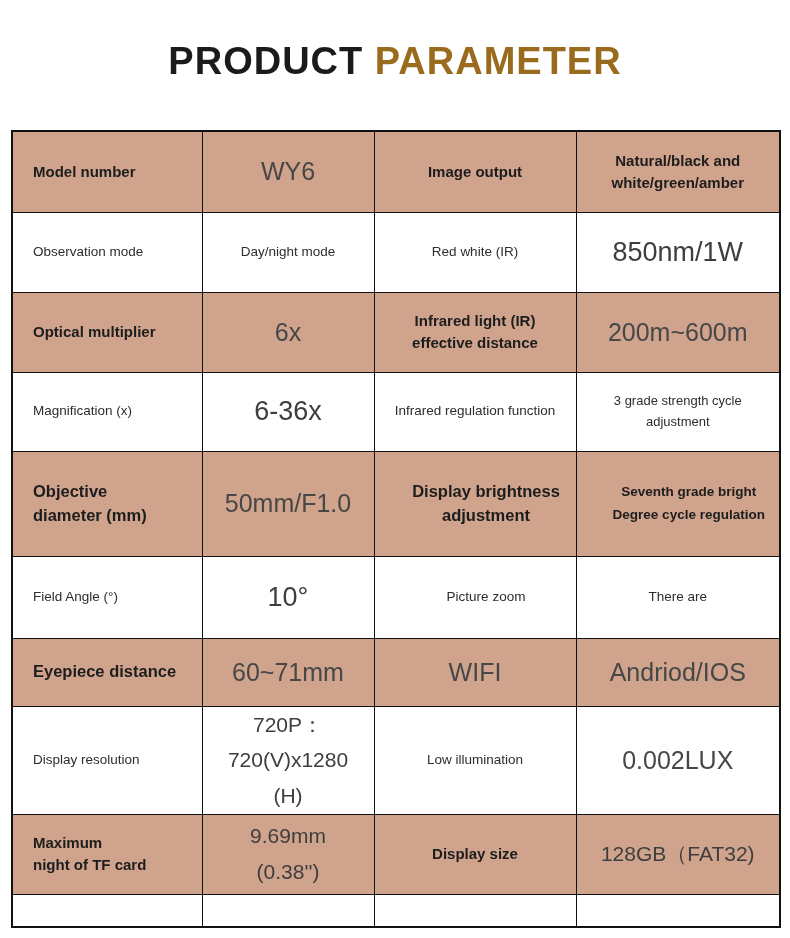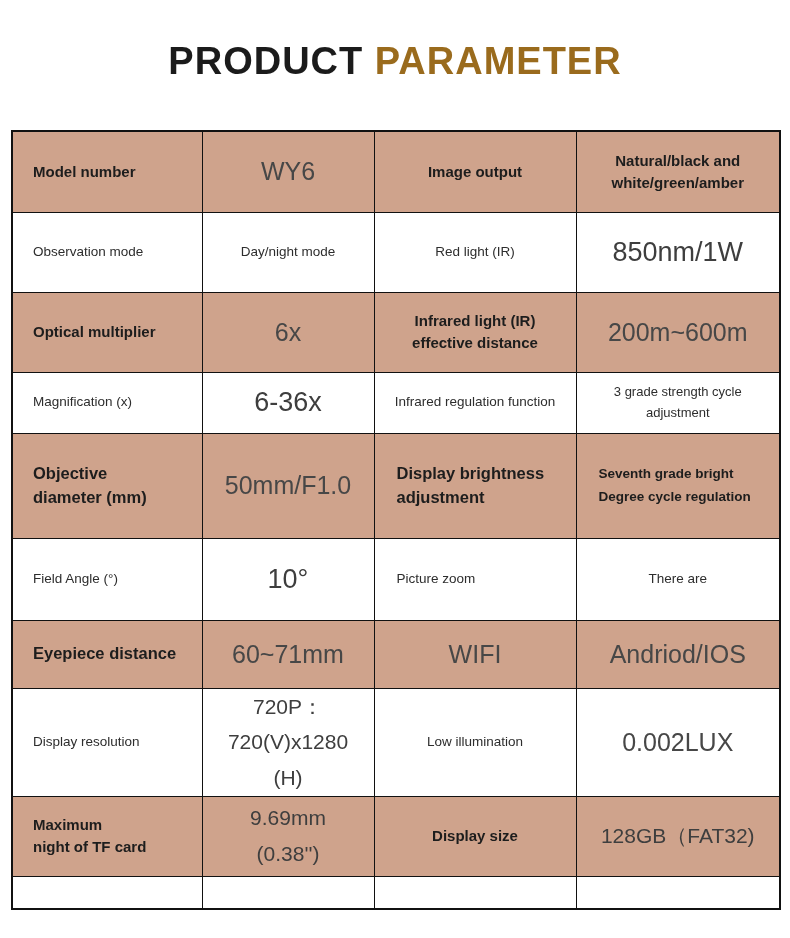--- a/index.html
+++ b/index.html
@@ -39,21 +39,21 @@
     vertical-align: middle;
     text-align: center;
     white-space: pre-line;
     padding: 0;
     overflow: hidden;
   }
   tr.tan { background: var(--tan); }
   tr.white { background: #ffffff; }
 
   .a-l { text-align: left; padding-left: 20px; }
-  .a-l3 { text-align: left; padding-left: 22px; }
+  .a-l3 { text-align: center; padding-left: 22px; }
 
   .s-lb  { font-weight: bold; font-size: 15px;   color: #1d1d1d; line-height: 1.45; }
   .s-lbg { font-weight: bold; font-size: 16.5px; color: #1d1d1d; line-height: 1.45; }
   .s-lbs { font-weight: bold; font-size: 13.5px; color: #1d1d1d; line-height: 1.7; }
   .s-lr  { font-weight: 400;  font-size: 13.5px; color: #2d2d2d; line-height: 1.5; }
   .s-lr2 { font-weight: 400;  font-size: 13px;   color: #2d2d2d; line-height: 1.6; }
   .s-vxl { font-weight: 300;  font-size: 27px;   color: #3e3e3e; }
   .s-vlg { font-weight: 300;  font-size: 25px;   color: #474747; }
   .s-vmd { font-weight: 300;  font-size: 21px;   color: #3e3e3e; line-height: 1.7; }
 </style>
@@ -75,31 +75,31 @@
     <tr class="tan" style="height:81px">
       <td class="a-l s-lb">Model number</td>
       <td class="s-vlg">WY6</td>
       <td class="s-lb">Image output</td>
       <td class="s-lb">Natural/black and
 white/green/amber</td>
     </tr>
     <tr class="white" style="height:80px">
       <td class="a-l s-lr">Observation mode</td>
       <td class="s-lr">Day/night mode</td>
-      <td class="s-lr">Red light (IR)</td>
+      <td class="s-lr">Red white (IR)</td>
       <td class="s-vxl">850nm/1W</td>
     </tr>
     <tr class="tan" style="height:80px">
       <td class="a-l s-lb">Optical multiplier</td>
       <td class="s-vlg">6x</td>
       <td class="s-lb">Infrared light (IR)
 effective distance</td>
       <td class="s-vlg">200m~600m</td>
     </tr>
-    <tr class="white" style="height:61px">
+    <tr class="white" style="height:79px">
       <td class="a-l s-lr">Magnification (x)</td>
       <td class="s-vxl">6-36x</td>
       <td class="s-lr">Infrared regulation function</td>
       <td class="s-lr2">3 grade strength cycle
 adjustment</td>
     </tr>
     <tr class="tan" style="height:105px">
       <td class="a-l s-lbg">Objective
 diameter (mm)</td>
       <td class="s-vlg">50mm/F1.0</td>

